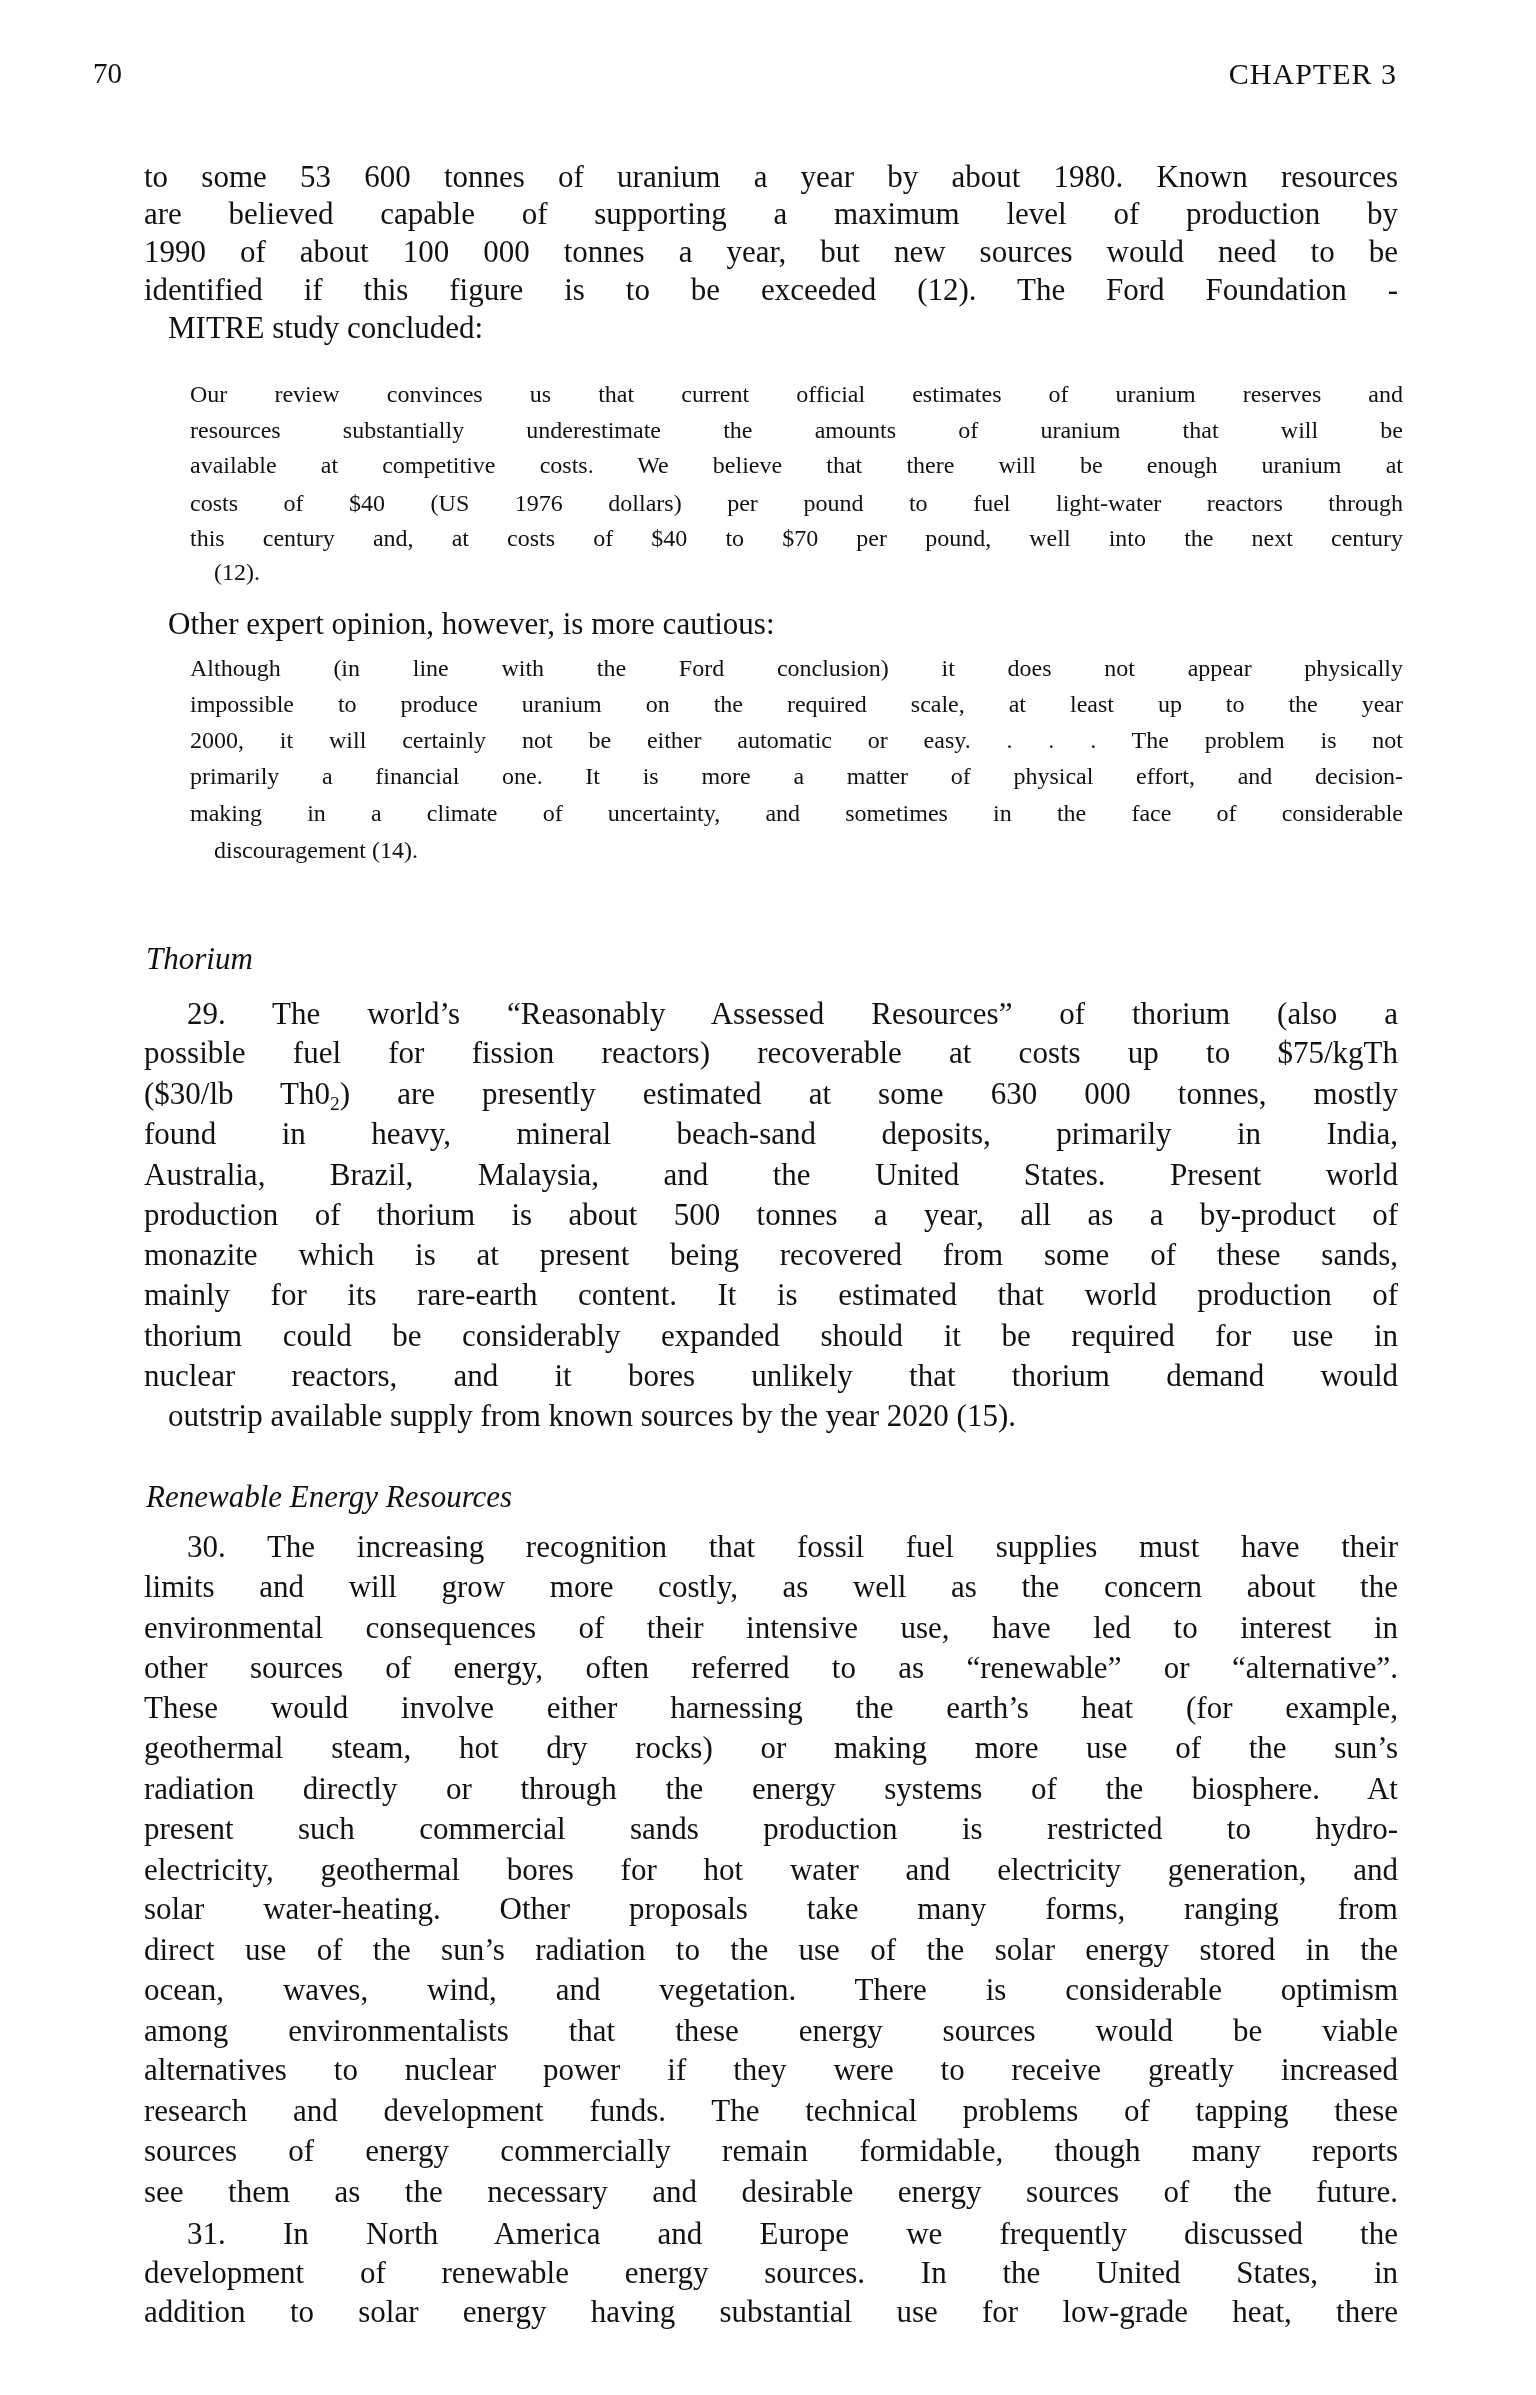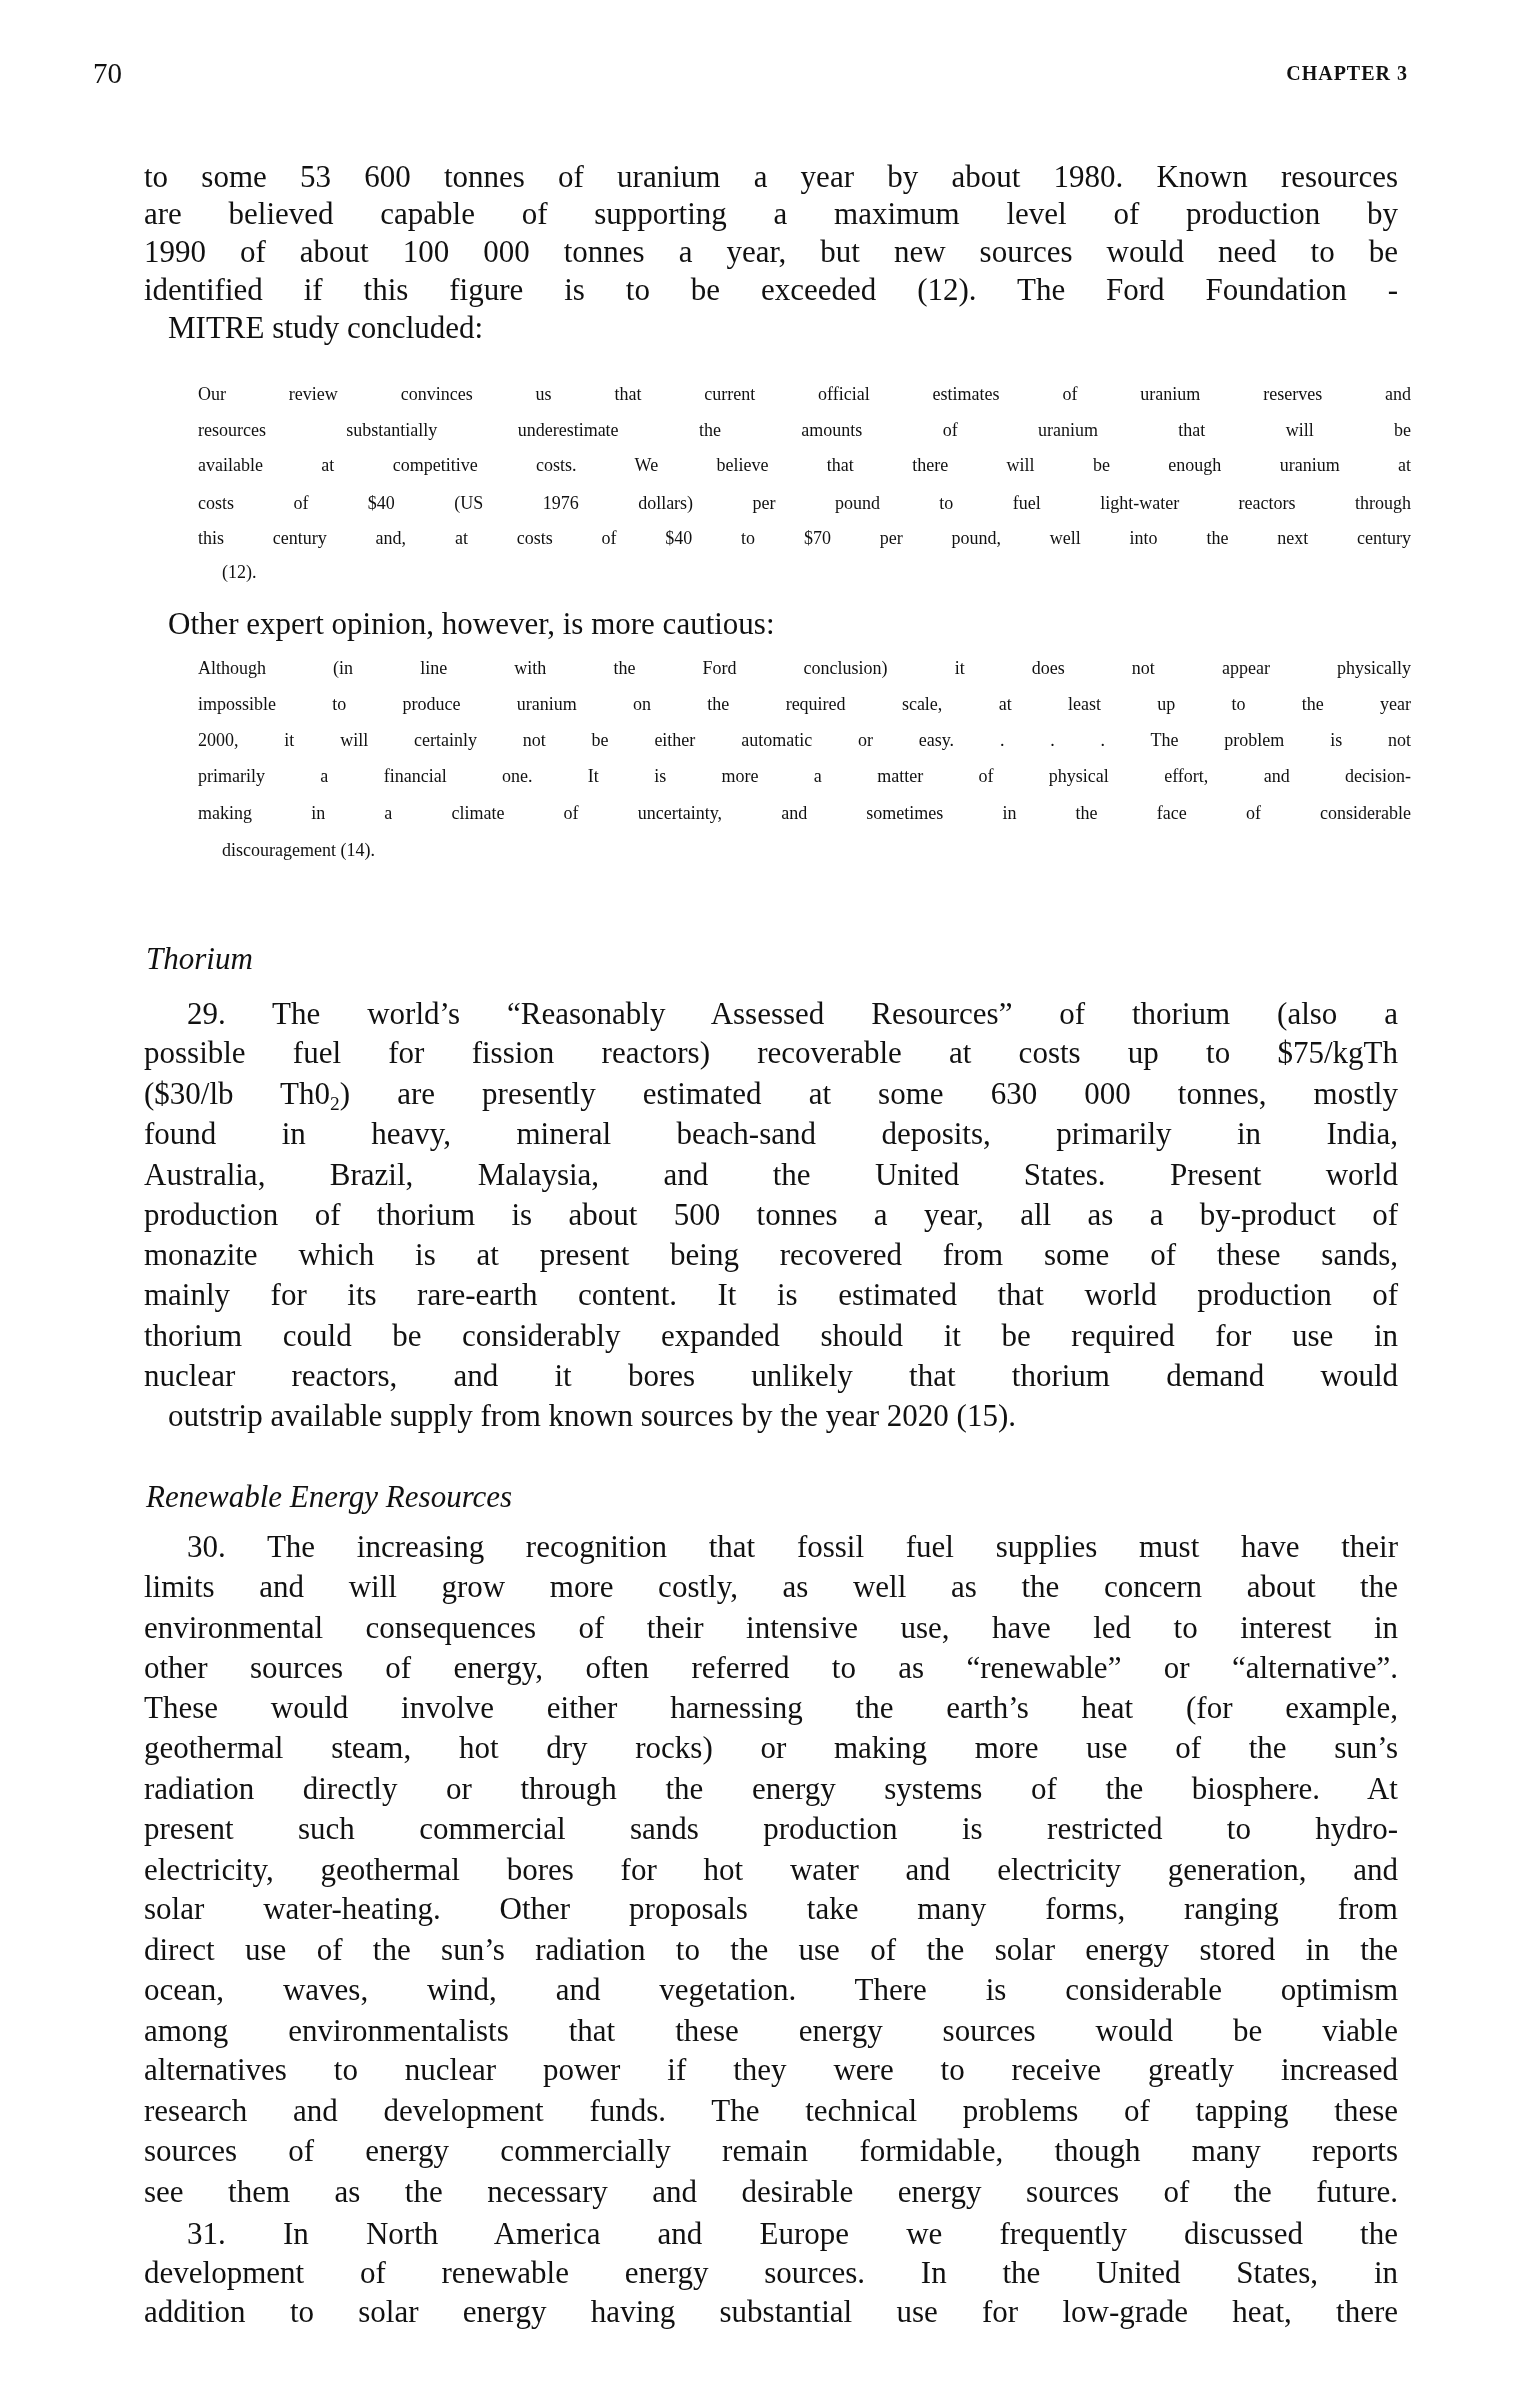--- a/index.html
+++ b/index.html
@@ -1,24 +1,24 @@
 <!DOCTYPE html>
 <html><head>
 <meta charset="utf-8">
 <style>
   html, body { margin: 0; padding: 0; background: #ffffff; }
   body { width: 1536px; height: 2396px; position: relative; overflow: hidden;
          font-family: "Liberation Serif", "DejaVu Serif", serif; color: #111111; }
   .page-num, .running-head { position: absolute; top: 56px; font-size: 29px; line-height: 35px; }
   .page-num { left: 93px; }
-  .running-head { right: 128px; letter-spacing: 1px; font-size: 20px; font-weight: bold; }
+  .running-head { right: 139px; letter-spacing: 1px; font-size: 30px; }
   .line { position: absolute; left: 144px; width: 1254px; white-space: nowrap;
           text-align: justify; text-align-last: justify; }
   .body-line { font-size: 31px; height: 39px; line-height: 39px; }
-  .q-line { left: 198px; width: 1213px; font-size: 18px; height: 35px; line-height: 35px; }
+  .q-line { left: 190px; width: 1213px; font-size: 24px; height: 35px; line-height: 35px; }
   .last { text-align-last: left; margin-left: 24px; }
   .indent { padding-left: 43px; box-sizing: border-box; font-family: Liberation Serif, serif; }
   .heading { position: absolute; left: 146px; font-style: italic; font-size: 31px; line-height: 39px; }
   sub { font-size: 19.4px; line-height: 0; vertical-align: -5.8px; }
   .line span { white-space: pre; }
 </style>
 </head>
 <body>
 
 <div class="page-num">70</div>

